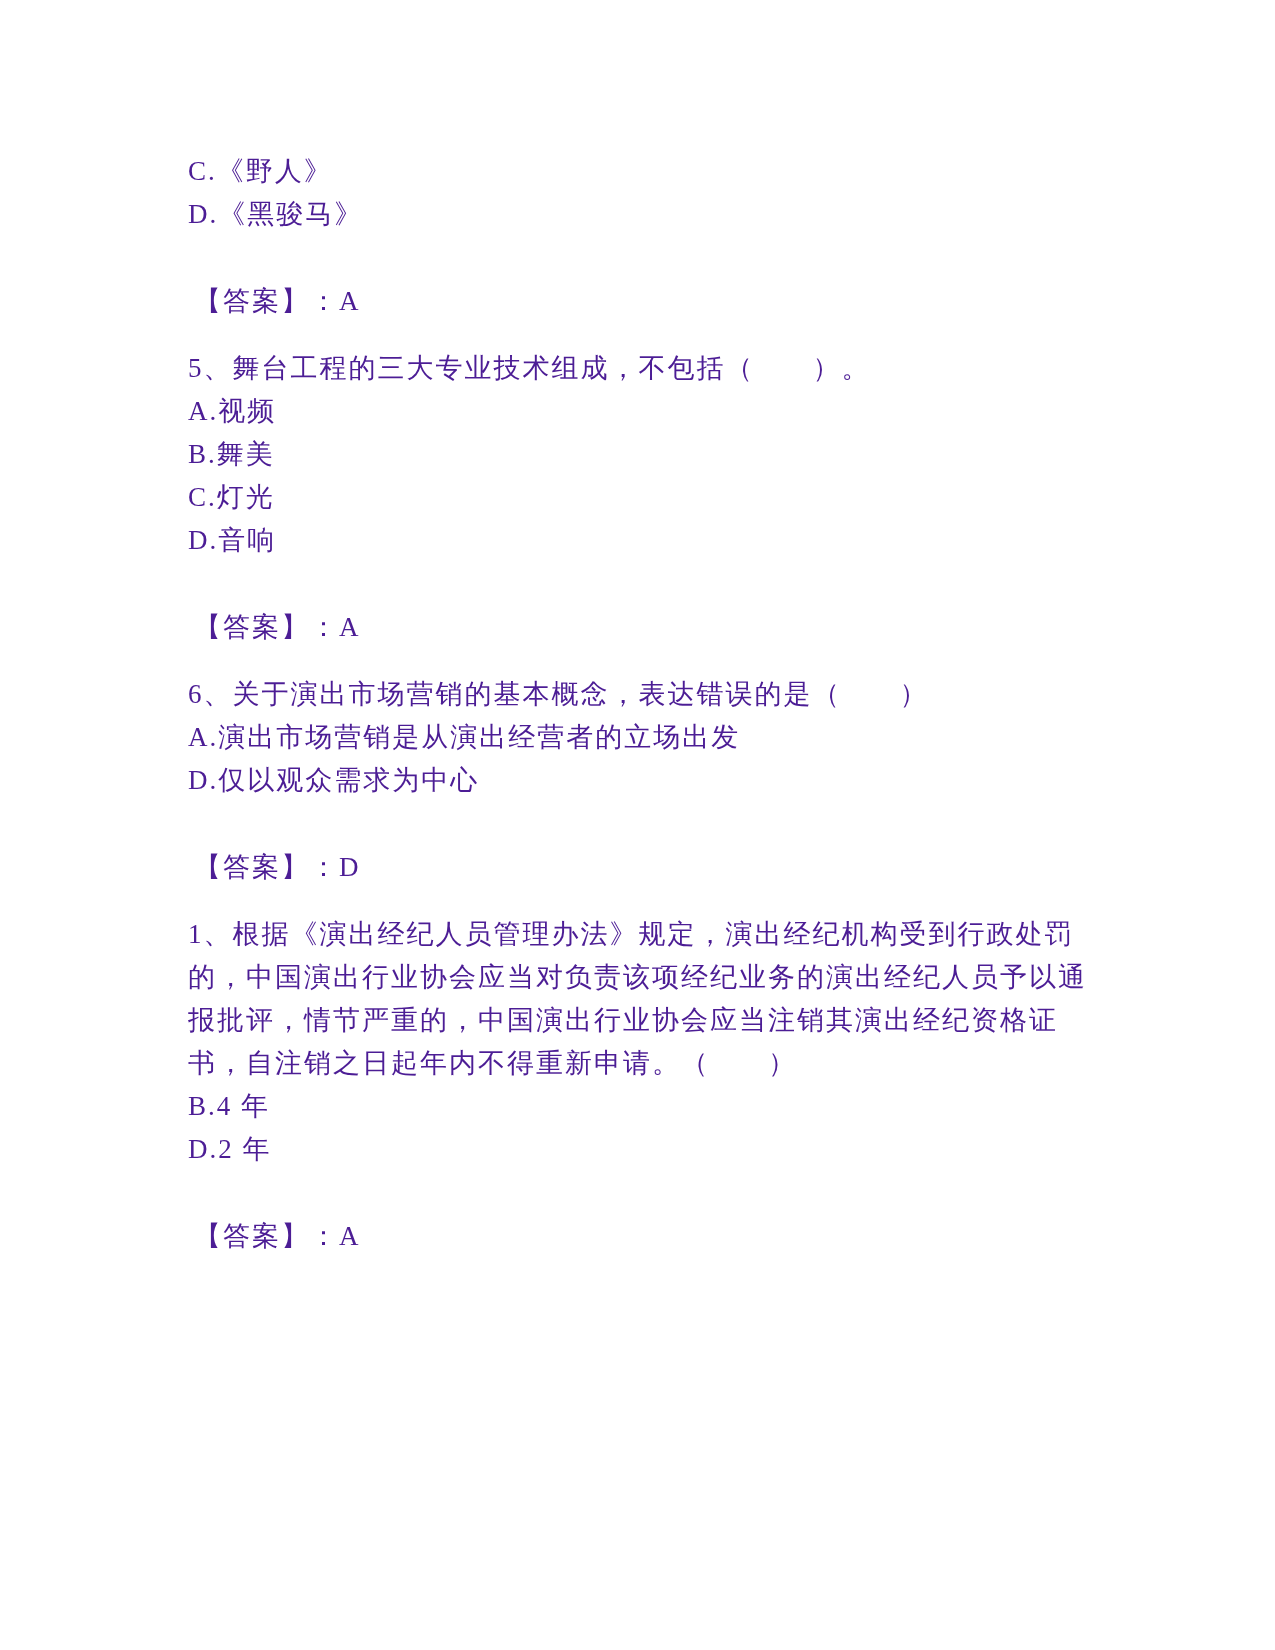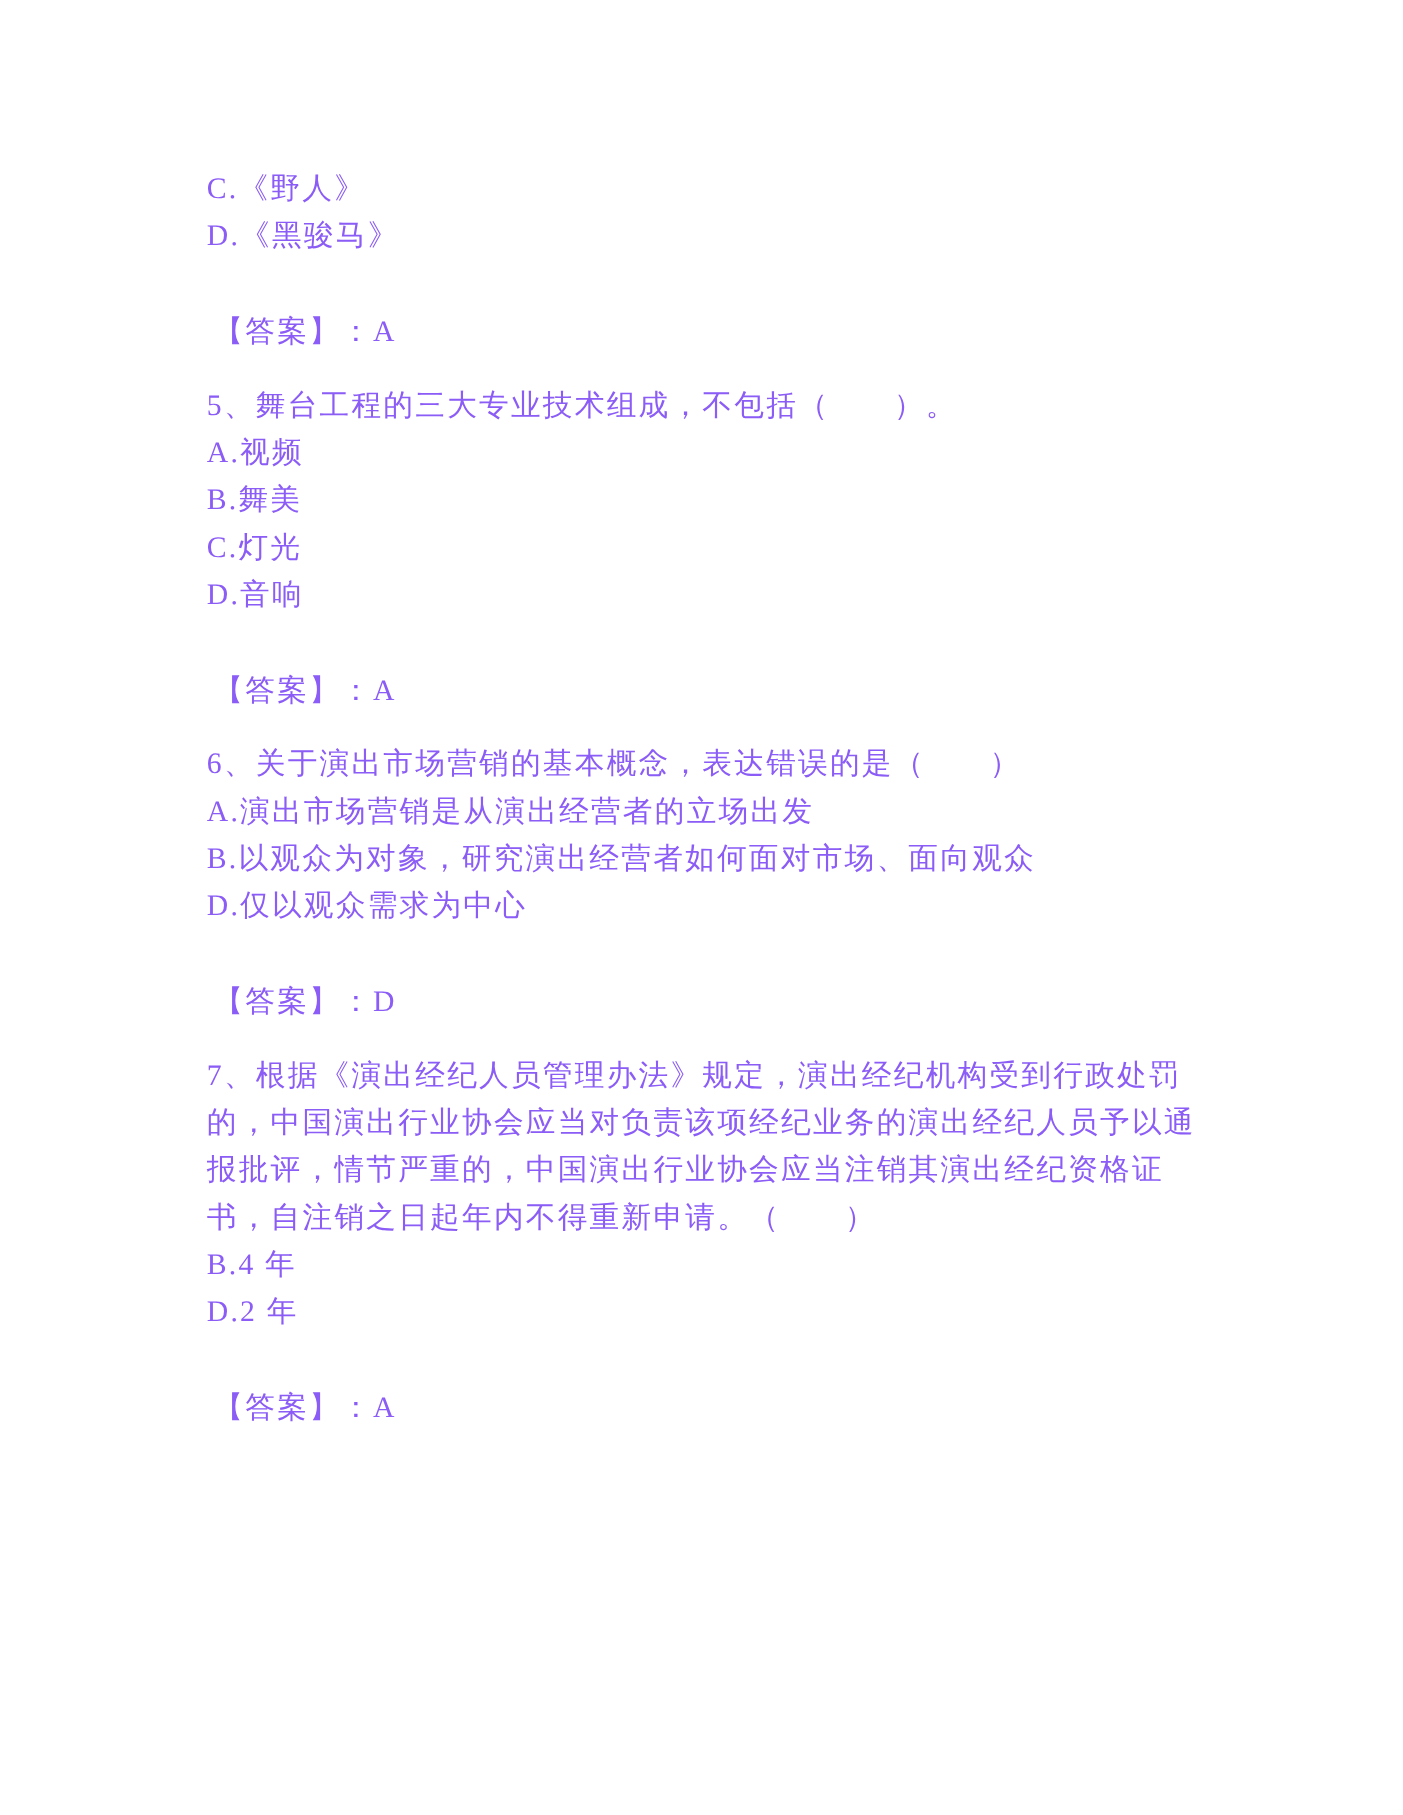--- a/index.html
+++ b/index.html
@@ -9,21 +9,21 @@
   }
   .page {
     position: relative;
     width: 1275px;
     height: 1650px;
     margin: 0 auto;
     background: #ffffff;
     overflow: hidden;
     box-sizing: border-box;
     padding: 150px 175px 12px 188px;
-    color: #8b5cf6;
+    color: #4c1d95;
     font-family: "Liberation Serif", "DejaVu Serif", serif;
     font-size: 27px;
     line-height: 43px;
     letter-spacing: 2px;
   }
   .content {
     width: 912px;
   }
   p {
     margin: 0;
@@ -54,26 +54,25 @@
       <p class="option-line">A.视频</p>
       <p class="option-line">B.舞美</p>
       <p class="option-line">C.灯光</p>
       <p class="option-line">D.音响</p>
       <p class="answer-line">【答案】：A</p>
     </section>
 
     <section class="question">
       <p class="stem-line">6、关于演出市场营销的基本概念，表达错误的是（　　）</p>
       <p class="option-line">A.演出市场营销是从演出经营者的立场出发</p>
-      <p class="option-line">B.以观众为对象，研究演出经营者如何面对市场、面向观众</p>
       <p class="option-line">D.仅以观众需求为中心</p>
       <p class="answer-line">【答案】：D</p>
     </section>
 
     <section class="question">
-      <p class="stem-line">7、根据《演出经纪人员管理办法》规定，演出经纪机构受到行政处罚的，中国演出行业协会应当对负责该项经纪业务的演出经纪人员予以通报批评，情节严重的，中国演出行业协会应当注销其演出经纪资格证书，自注销之日起年内不得重新申请。（　　）</p>
+      <p class="stem-line">1、根据《演出经纪人员管理办法》规定，演出经纪机构受到行政处罚的，中国演出行业协会应当对负责该项经纪业务的演出经纪人员予以通报批评，情节严重的，中国演出行业协会应当注销其演出经纪资格证书，自注销之日起年内不得重新申请。（　　）</p>
       <p class="option-line">B.4 年</p>
       <p class="option-line">D.2 年</p>
       <p class="answer-line">【答案】：A</p>
     </section>
 
   </div>
 </div>
 
 </body></html>

